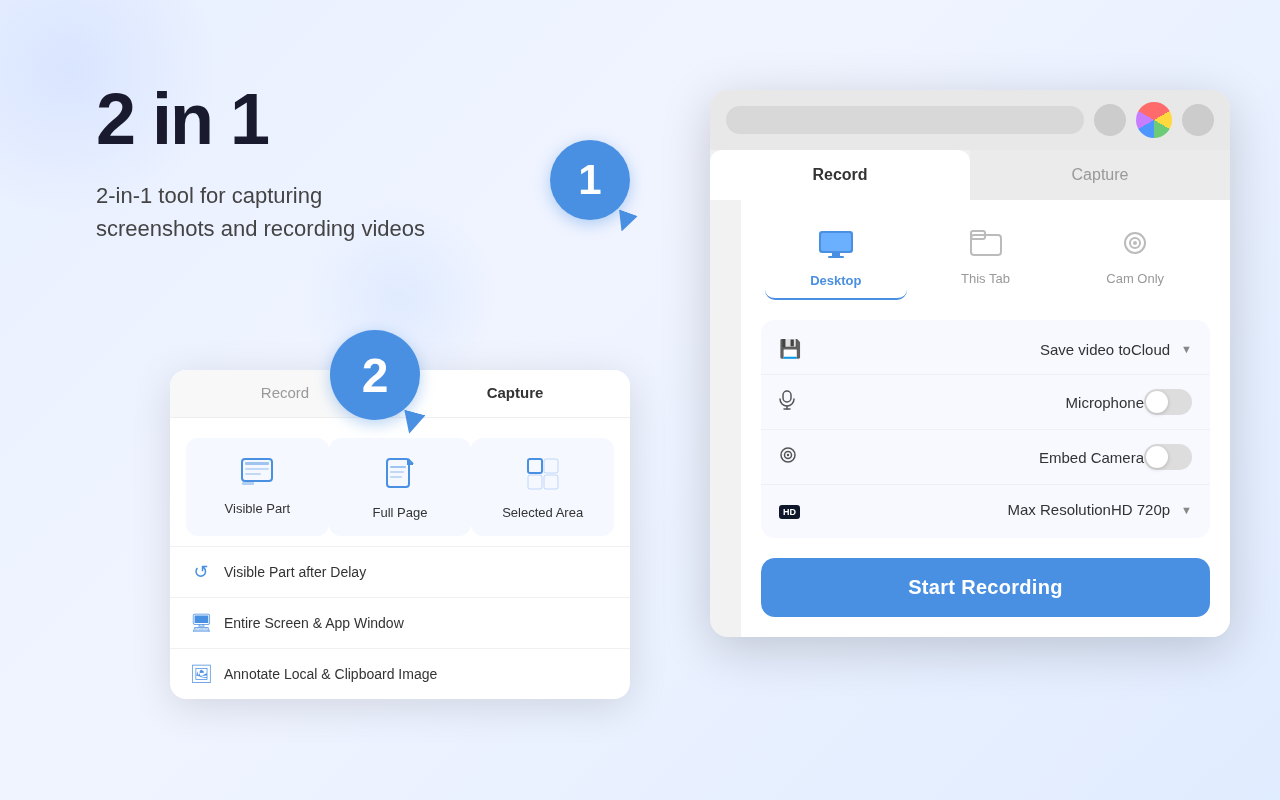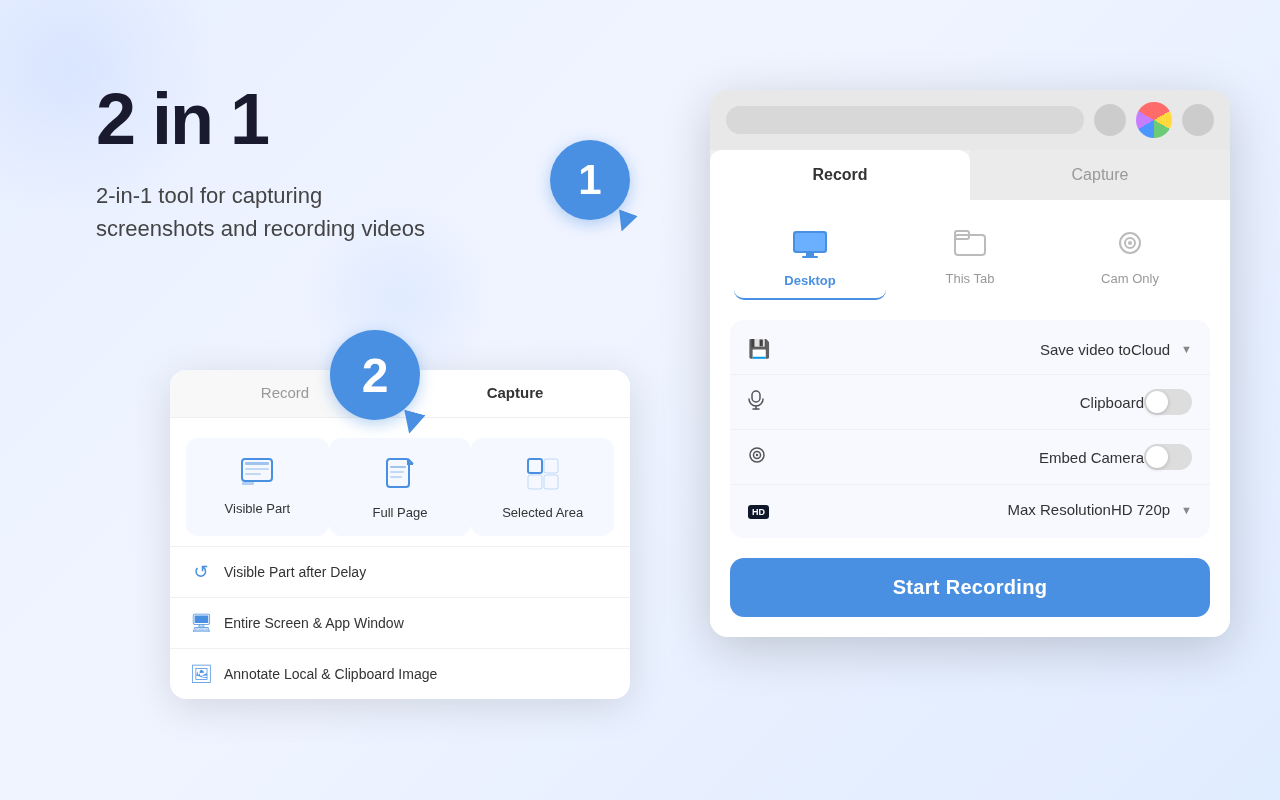--- a/index.html
+++ b/index.html
@@ -233,20 +233,21 @@
     }
     .panel-tab.inactive {
       color: #999;
       background: #ebebeb;
     }
 
     
     .panel-body {
       background: white;
       padding: 20px;
+      margin-left: 31px;
     }
 
     
     .source-tabs {
       display: flex;
       justify-content: space-around;
       margin-bottom: 20px;
     }
     .source-tab {
       display: flex;
@@ -507,21 +508,21 @@
 
       <div class="setting-row">
         <span class="setting-icon">
           <svg width="16" height="20" viewBox="0 0 16 20" fill="none">
             <rect x="4" y="1" width="8" height="11" rx="4" stroke="#555" stroke-width="1.5"></rect>
             <path d="M1 9c0 3.866 3.134 7 7 7s7-3.134 7-7" stroke="#555" stroke-width="1.5" stroke-linecap="round"></path>
             <line x1="8" y1="16" x2="8" y2="19" stroke="#555" stroke-width="1.5" stroke-linecap="round"></line>
             <line x1="5" y1="19" x2="11" y2="19" stroke="#555" stroke-width="1.5" stroke-linecap="round"></line>
           </svg>
         </span>
-        <span class="setting-label">Clipboard</span>
+        <span class="setting-label">Microphone</span>
         <div class="toggle"></div>
       </div>
 
       <div class="setting-row">
         <span class="setting-icon">
           <svg width="18" height="18" viewBox="0 0 18 18" fill="none">
             <circle cx="9" cy="9" r="7" stroke="#555" stroke-width="1.5"></circle>
             <circle cx="9" cy="9" r="3.5" stroke="#555" stroke-width="1.5"></circle>
             <circle cx="9" cy="9" r="1.2" fill="#555"></circle>
           </svg>

